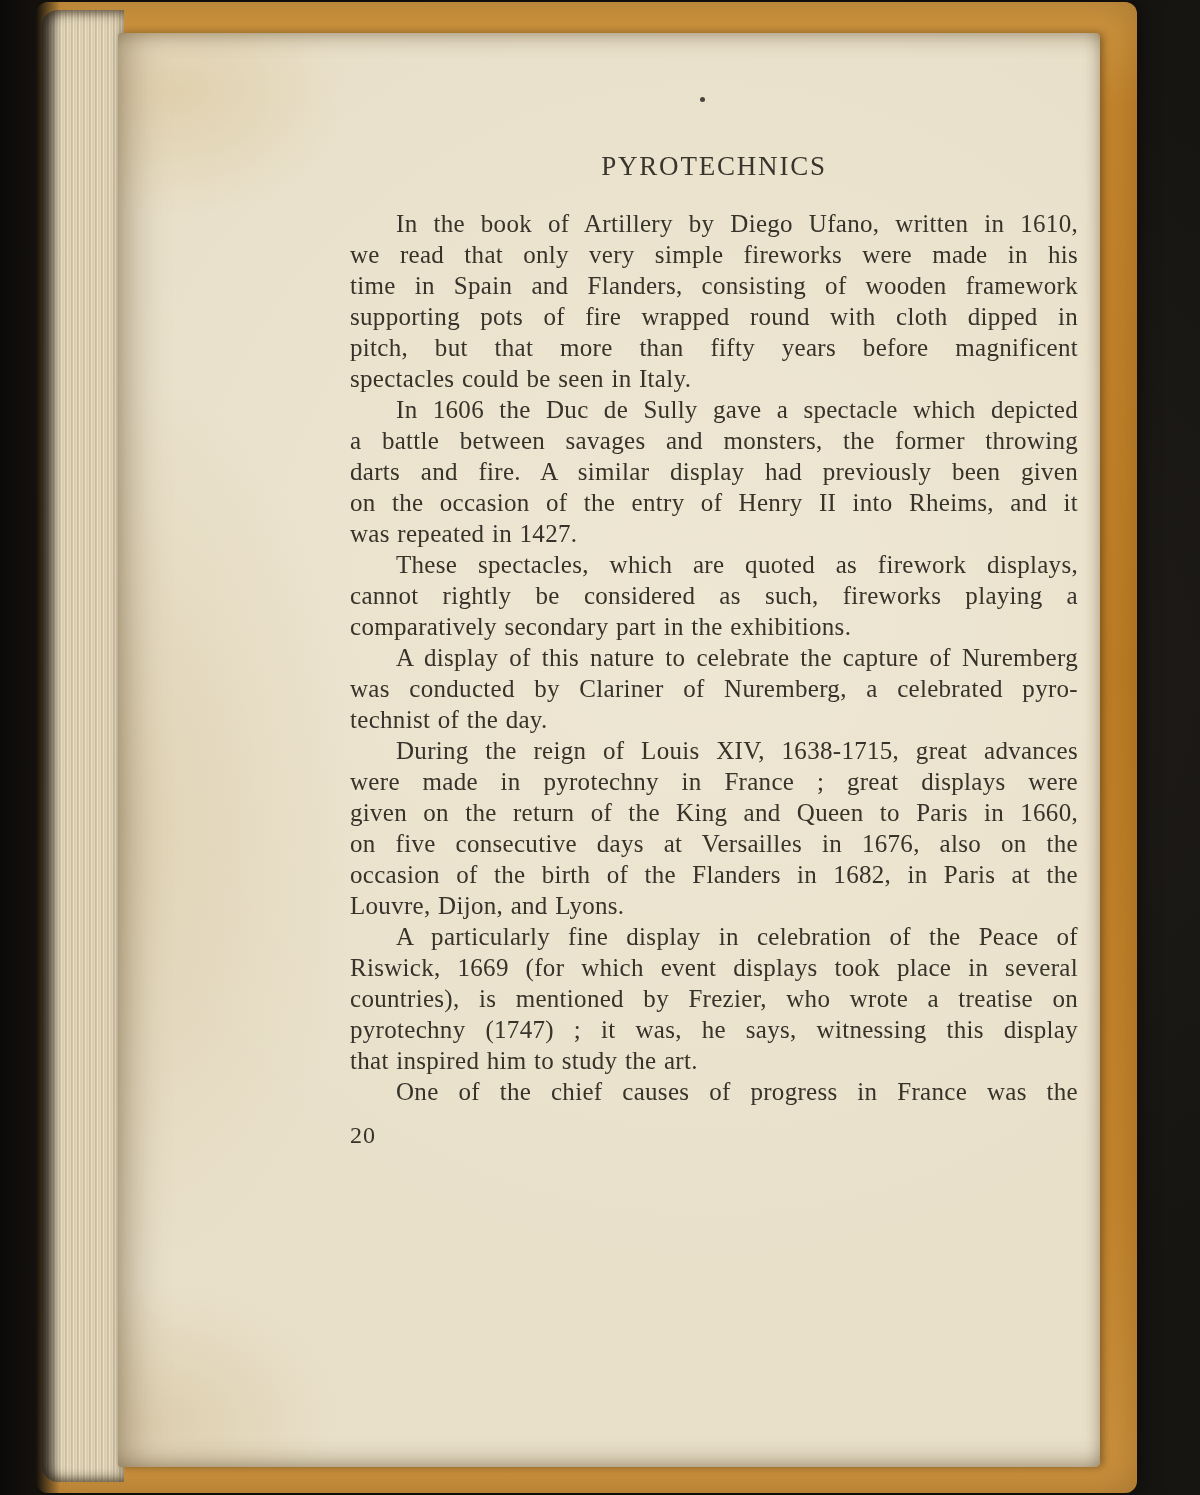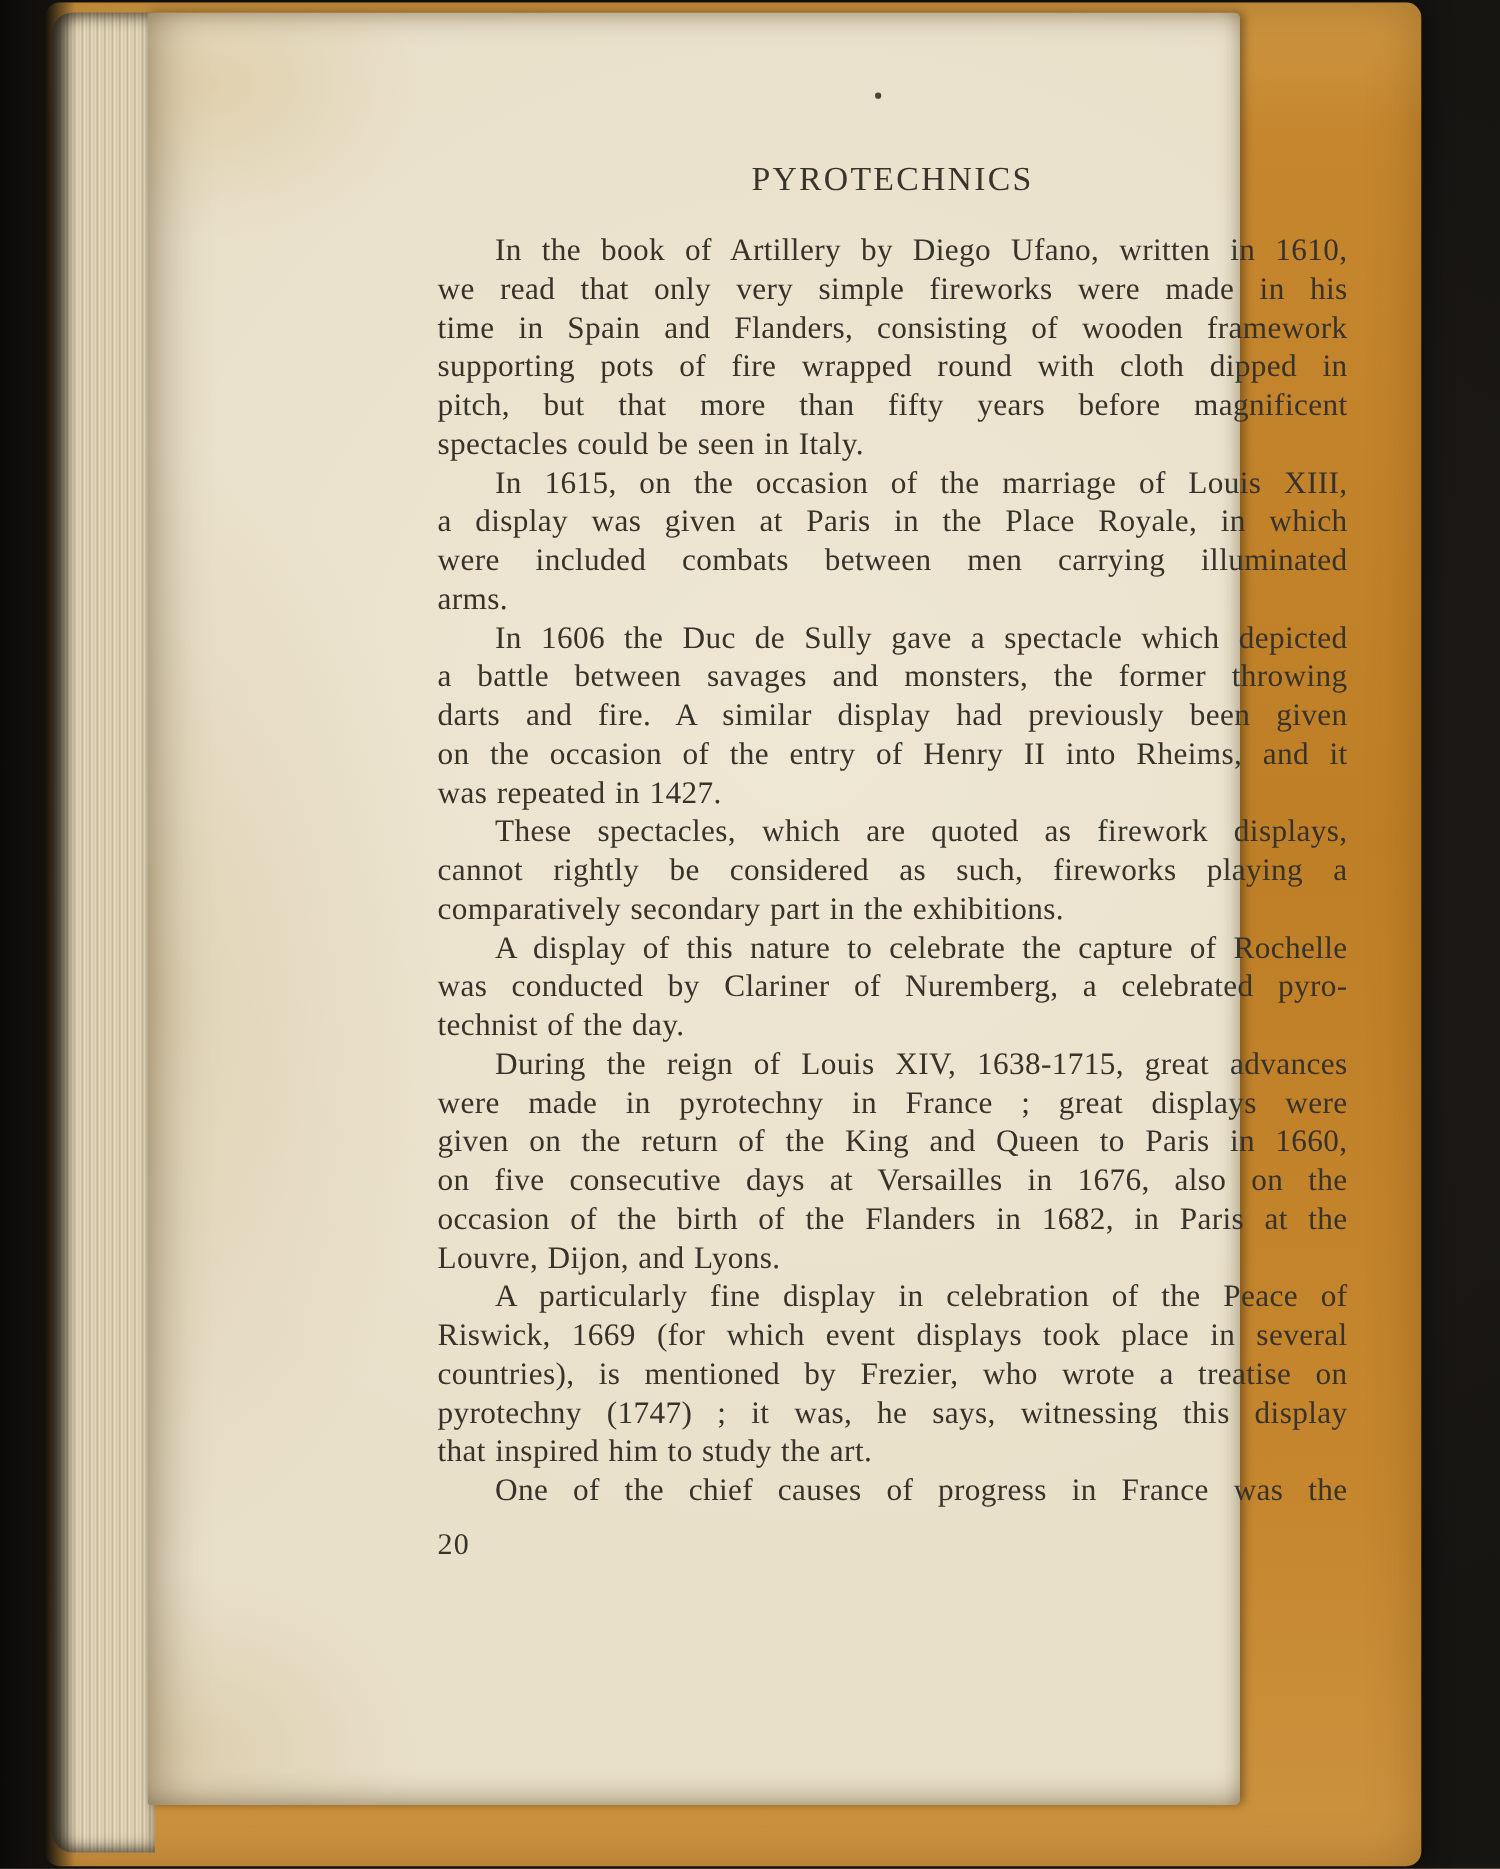--- a/index.html
+++ b/index.html
@@ -50,22 +50,22 @@
       inset 8px 0 12px rgba(35,26,12,0.5),
       inset -5px 0 8px rgba(120,100,70,0.35),
       inset 0 10px 12px -8px rgba(35,26,12,0.5),
       inset 0 -10px 12px -8px rgba(35,26,12,0.5);
     z-index: 2;
   }
 
   
   .page {
     position: absolute;
-    left: 118px; top: 10px;
-    width: 874px; height: 1434px;
+    left: 118px; top: 33px;
+    width: 982px; height: 1434px;
     border-radius: 2px 5px 5px 2px;
     background:
       radial-gradient(240px 180px at 6% 4%, rgba(200,168,100,0.28), transparent 70%),
       radial-gradient(320px 620px at 1% 55%, rgba(185,155,95,0.20), transparent 72%),
       radial-gradient(260px 200px at 4% 97%, rgba(185,155,95,0.25), transparent 70%),
       radial-gradient(900px 900px at 60% 40%, rgba(255,252,240,0.25), transparent 75%),
       #e9e0ca;
     box-shadow:
       inset 30px 0 38px -20px rgba(110,88,52,0.5),
       inset -10px 0 16px -9px rgba(110,88,52,0.4),
@@ -136,43 +136,37 @@
 
     <div class="para">
       <div class="line first">In the book of Artillery by Diego Ufano, written in 1610,</div>
       <div class="line">we read that only very simple fireworks were made in his</div>
       <div class="line">time in Spain and Flanders, consisting of wooden framework</div>
       <div class="line">supporting pots of fire wrapped round with cloth dipped in</div>
       <div class="line">pitch, but that more than fifty years before magnificent</div>
       <div class="line last">spectacles could be seen in Italy.</div>
     </div>
 
-    <div class="para">
-      <div class="line first">In 1615, on the occasion of the marriage of Louis XIII,</div>
-      <div class="line">a display was given at Paris in the Place Royale, in which</div>
-      <div class="line">were included combats between men carrying illuminated</div>
-      <div class="line last">arms.</div>
-    </div>
 
     <div class="para">
       <div class="line first">In 1606 the Duc de Sully gave a spectacle which depicted</div>
       <div class="line">a battle between savages and monsters, the former throwing</div>
       <div class="line">darts and fire. A similar display had previously been given</div>
       <div class="line">on the occasion of the entry of Henry II into Rheims, and it</div>
       <div class="line last">was repeated in 1427.</div>
     </div>
 
     <div class="para">
       <div class="line first">These spectacles, which are quoted as firework displays,</div>
       <div class="line">cannot rightly be considered as such, fireworks playing a</div>
       <div class="line last">comparatively secondary part in the exhibitions.</div>
     </div>
 
     <div class="para">
-      <div class="line first">A display of this nature to celebrate the capture of Rochelle</div>
+      <div class="line first">A display of this nature to celebrate the capture of Nuremberg</div>
       <div class="line">was conducted by Clariner of Nuremberg, a celebrated pyro-</div>
       <div class="line last">technist of the day.</div>
     </div>
 
     <div class="para">
       <div class="line first">During the reign of Louis XIV, 1638-1715, great advances</div>
       <div class="line">were made in pyrotechny in France ; great displays were</div>
       <div class="line">given on the return of the King and Queen to Paris in 1660,</div>
       <div class="line">on five consecutive days at Versailles in 1676, also on the</div>
       <div class="line">occasion of the birth of the Flanders in 1682, in Paris at the</div>

